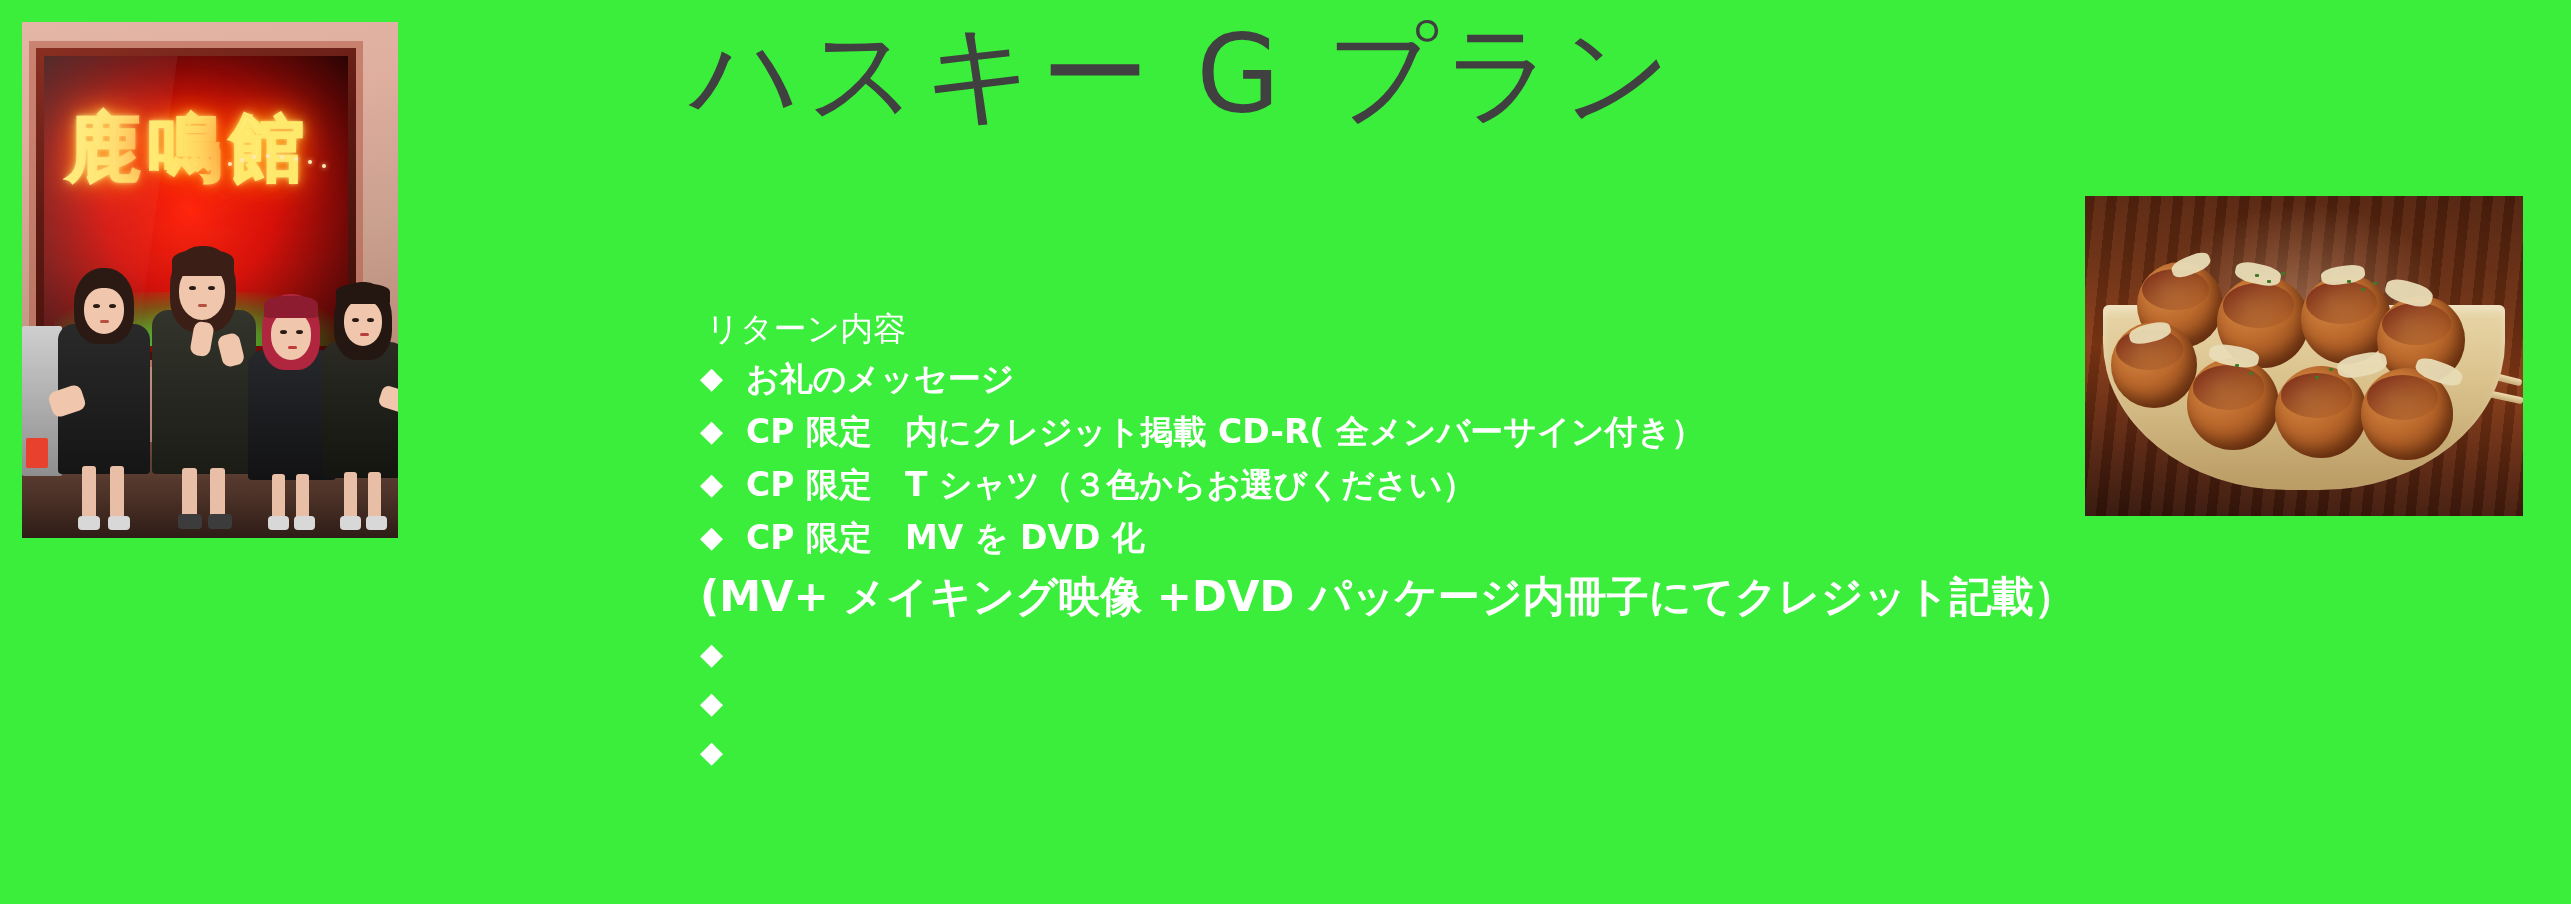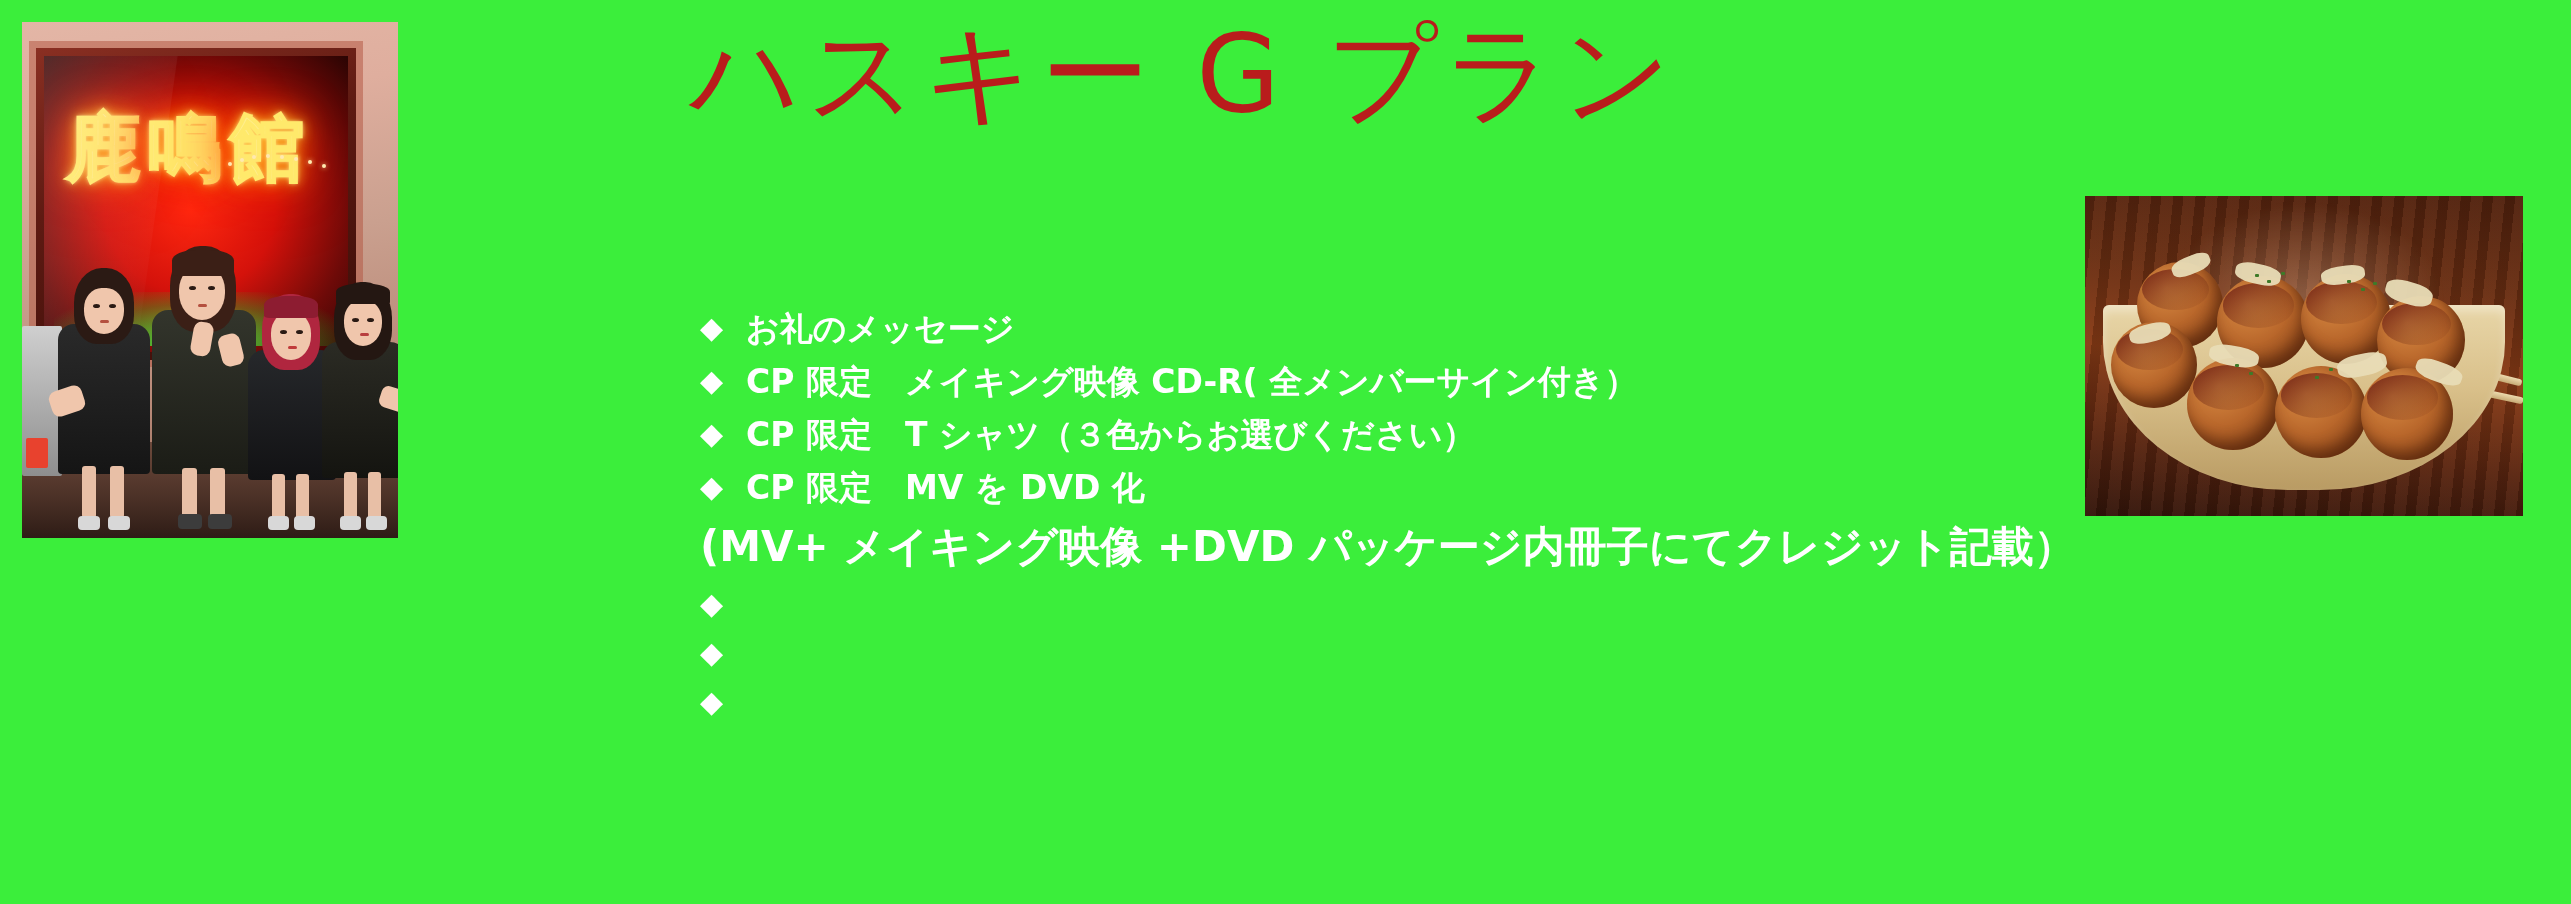--- a/index.html
+++ b/index.html
@@ -55,21 +55,21 @@
   .g-mouth{position:absolute;width:9px;height:3px;background:#b4503f;border-radius:2px;}
   .floor{position:absolute;left:0;right:0;bottom:0;height:96px;
     background:linear-gradient(180deg,#6d4a3c 0%, #4a3026 60%, #2e1c16 100%);}
   .vendbox{position:absolute;left:0;bottom:62px;width:40px;height:150px;
     background:linear-gradient(180deg,#cfcfcf,#8e8e8e);border-radius:2px;}
   .vendbox .lbl{position:absolute;left:4px;bottom:8px;width:22px;height:30px;background:#e8422e;border-radius:2px;}
 
   
   .title{
     position:absolute;left:690px;top:16px;
-    color:#b91c1c;
+    color:#404040;
     font-size:108px;line-height:1.08;font-weight:400;
     letter-spacing:.06em;white-space:nowrap;
     font-family:"DejaVu Sans","Liberation Sans",sans-serif;
   }
   
   .subtitle{
     position:absolute;left:672px;top:216px;
     color:#ffffff;font-size:48px;line-height:1.2;white-space:nowrap;
     font-family:"DejaVu Sans","Liberation Sans",sans-serif;
   }
@@ -210,28 +210,29 @@
         <div style="position:absolute;left:14px;top:46px;width:54px;height:20px;background:#241712;border-radius:40% 40% 10% 10%;"></div>
         <div style="position:absolute;left:58px;top:150px;width:28px;height:22px;background:#f0c6ac;border-radius:7px;transform:rotate(18deg);"></div>
       </div>
     </div>
   </div>
 
   <div class="title">ハスキー G プラン</div>
 
 
   <div class="body-block">
+    <div class="return-head">リターン内容</div>
 
     <div class="row">
       <div class="bullet">◆</div>
       <div class="txt">お礼のメッセージ</div>
     </div>
     <div class="row">
       <div class="bullet">◆</div>
-      <div class="txt">CP 限定　メイキング映像 CD-R( 全メンバーサイン付き）</div>
+      <div class="txt">CP 限定　内にクレジット掲載 CD-R( 全メンバーサイン付き）</div>
     </div>
     <div class="row">
       <div class="bullet">◆</div>
       <div class="txt">CP 限定　T シャツ（３色からお選びください）</div>
     </div>
     <div class="row">
       <div class="bullet">◆</div>
       <div class="txt">CP 限定　MV を DVD 化</div>
     </div>
     <div class="row note">

